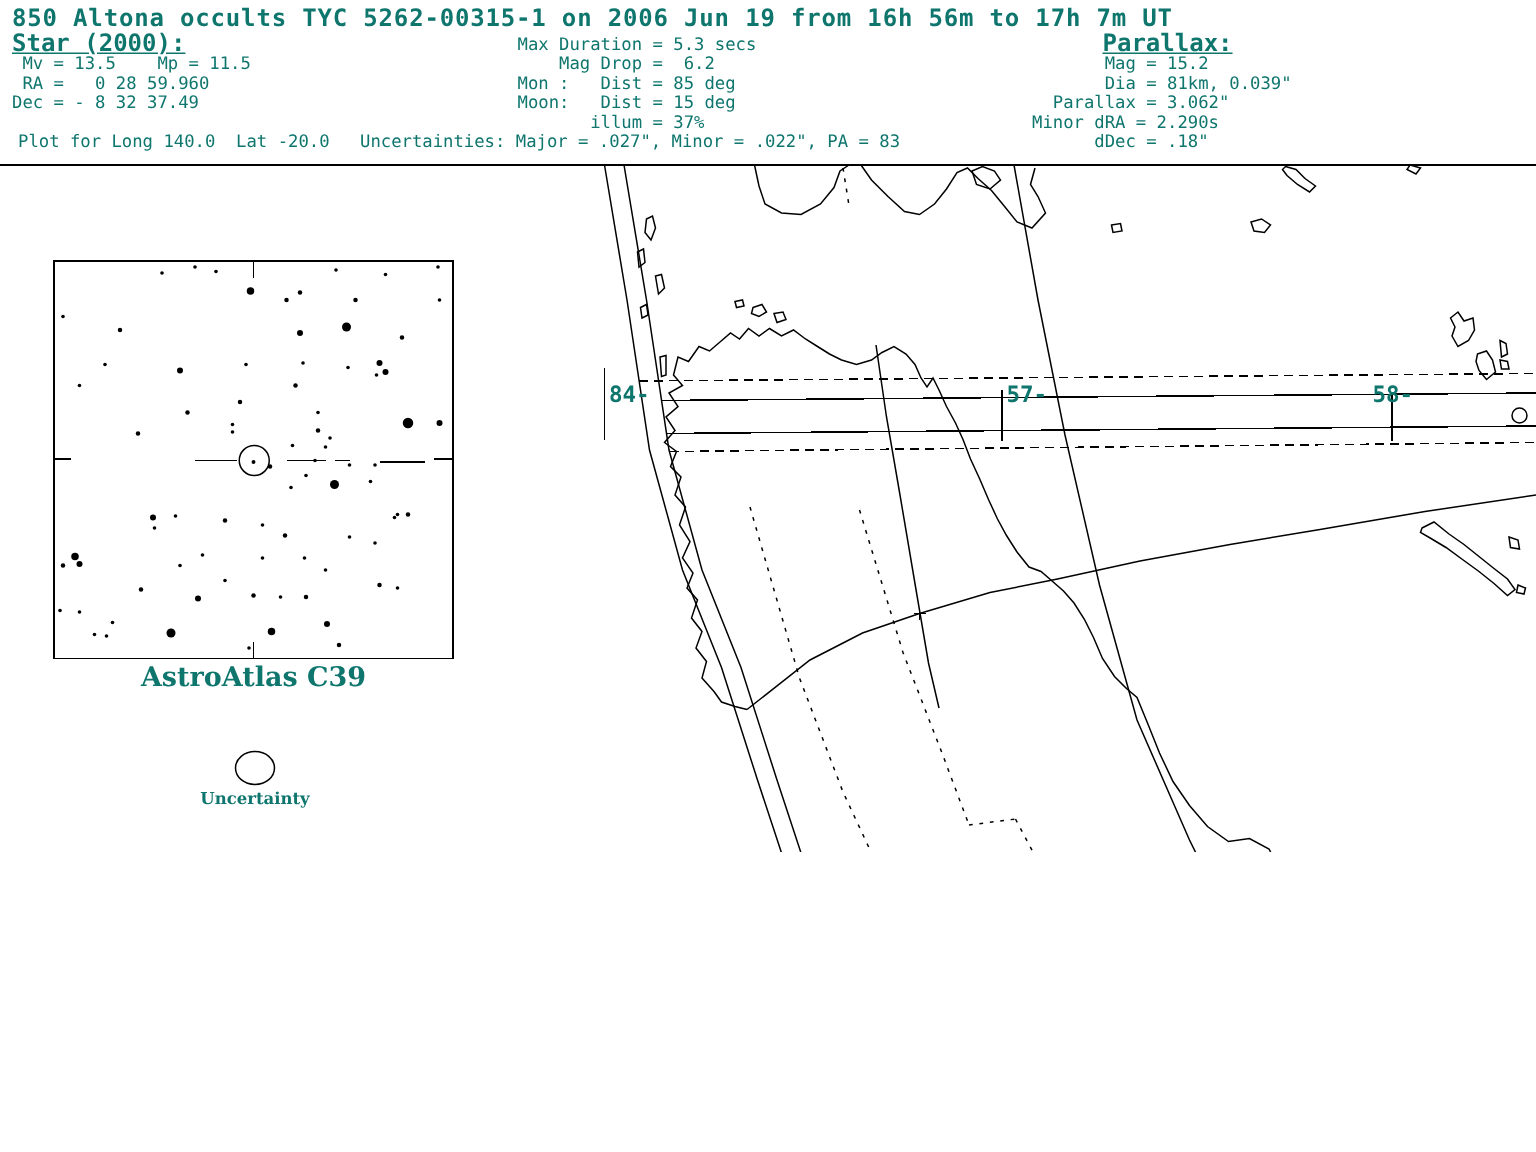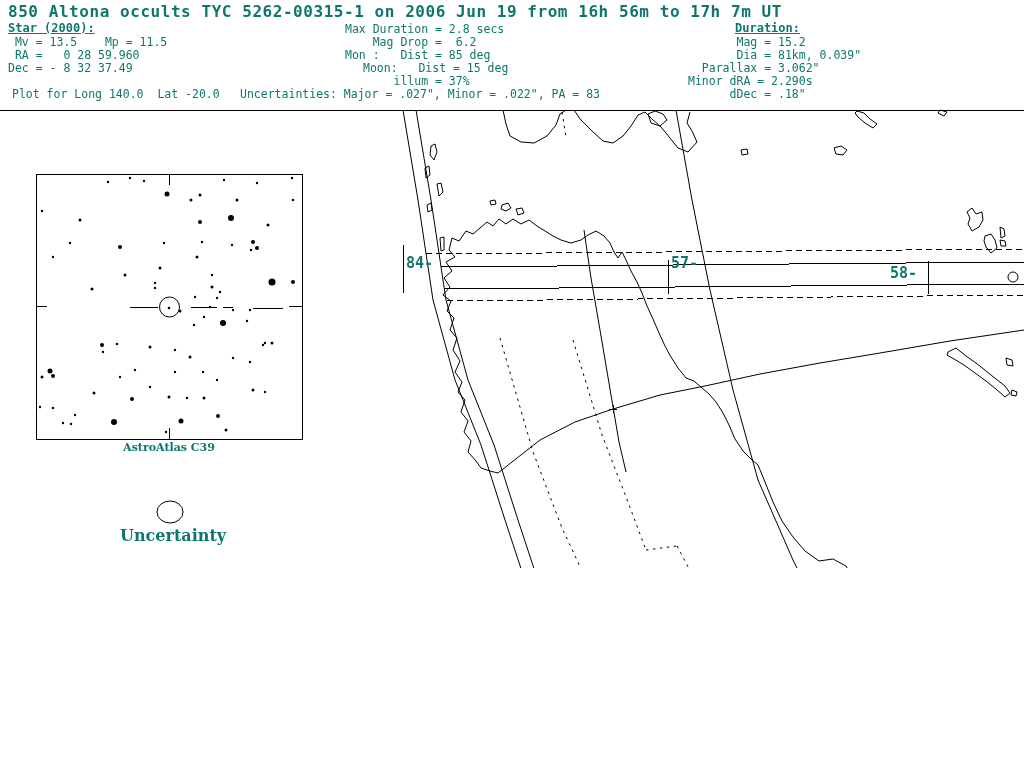--- a/index.html
+++ b/index.html
@@ -5,51 +5,51 @@
   html,body{margin:0;padding:0;background:#fff;}
   #page{position:relative;width:1024px;height:568px;background:#fff;overflow:hidden;
         font-family:"DejaVu Sans Mono","Liberation Mono",monospace;color:#0f766e;padding-left:36px;}
   #gfx{position:absolute;left:0;top:0;width:1024px;height:768px;}
   #gfx line,#gfx polyline,#gfx polygon,#gfx rect,#gfx circle,#gfx ellipse{
         stroke:#000;stroke-width:1;fill:none;}
   #gfx .crisp{shape-rendering:crispEdges;}
   #gfx .dot{fill:#000;stroke:none;}
   #gfx .town{fill:#fff;stroke:#000;}
   .hdr{position:absolute;font-size:11.5px;line-height:13px;white-space:pre;}
-  .hd{font-weight:bold;text-decoration:underline;font-size:12px;}
+  .hd{font-weight:bold;text-decoration:underline;font-size:16px;}
   #title{position:absolute;left:8px;top:2px;font-size:16px;font-weight:bold;
          letter-spacing:0.55px;white-space:pre;}
   .map-label{position:absolute;font-family:"DejaVu Sans Mono","Liberation Mono",monospace;
          font-size:15px;font-weight:bold;white-space:pre;}
   .serif-label{position:absolute;font-family:"DejaVu Serif","Liberation Serif",serif;
          font-weight:bold;text-align:center;}
-  #chart-label{left:36px;top:441px;width:266px;font-size:11px;}
-  #legend-label{left:120px;top:526px;width:100px;font-size:16px;text-align:center;}
+  #chart-label{left:36px;top:441px;width:266px;font-size:18px;}
+  #legend-label{left:120px;top:526px;width:100px;font-size:11px;text-align:center;}
 </style>
 </head>
 <body>
 
 <div id="page">
 
   <div id="title">850 Altona occults TYC 5262-00315-1 on 2006 Jun 19 from 16h 56m to 17h 7m UT</div>
 
   <div class="hdr hd" style="left:8px;top:22px">Star (2000):</div>
   <div class="hdr" style="left:8px;top:36px"> Mv = 13.5    Mp = 11.5</div>
   <div class="hdr" style="left:8px;top:49px"> RA =   0 28 59.960</div>
   <div class="hdr" style="left:8px;top:62px">Dec = - 8 32 37.49</div>
   <div class="hdr" style="left:12px;top:88px">Plot for Long 140.0  Lat -20.0</div>
 
-  <div class="hdr" style="left:345px;top:23px">Max Duration = 2.8 secs</div>
+  <div class="hdr" style="left:345px;top:23px">Max Duration = 5.3 secs</div>
   <div class="hdr" style="left:345px;top:36px">    Mag Drop =  6.2</div>
   <div class="hdr" style="left:345px;top:49px">Mon :   Dist = 85 deg</div>
-  <div class="hdr" style="left:363px;top:62px">Moon:   Dist = 15 deg</div>
+  <div class="hdr" style="left:345px;top:62px">Moon:   Dist = 15 deg</div>
   <div class="hdr" style="left:345px;top:75px">       illum = 37%</div>
   <div class="hdr" style="left:240px;top:88px">Uncertainties: Major = .027", Minor = .022", PA = 83</div>
 
-  <div class="hdr hd" style="left:735px;top:22px">Duration:</div>
+  <div class="hdr hd" style="left:735px;top:22px">Parallax:</div>
   <div class="hdr" style="left:688px;top:36px">       Mag = 15.2</div>
   <div class="hdr" style="left:688px;top:49px">       Dia = 81km, 0.039"</div>
   <div class="hdr" style="left:688px;top:62px">  Parallax = 3.062"</div>
   <div class="hdr" style="left:688px;top:75px">Minor dRA = 2.290s</div>
   <div class="hdr" style="left:688px;top:88px">      dDec = .18"</div>
 
   <svg id="gfx" viewBox="0 0 1024 768" xmlns="http://www.w3.org/2000/svg">
       <line x1="0" y1="110" x2="1024" y2="110" class="crisp"></line>
       <rect x="36" y="174" width="266" height="265" class="crisp"></rect>
       <line x1="169" y1="174" x2="169" y2="185" class="crisp"></line>
@@ -212,14 +212,14 @@
       <circle cx="866" cy="731" r="3.5" stroke-dasharray="2 2"></circle>
       <line x1="403" y1="245" x2="403" y2="293" class="crisp"></line>
       <line x1="668" y1="260" x2="668" y2="294" class="crisp"></line>
       <line x1="928" y1="261" x2="928" y2="294" class="crisp"></line>
     </svg>
 
   <div id="chart-label" class="serif-label">AstroAtlas C39</div>
   <div id="legend-label" class="serif-label">Uncertainty</div>
 <div class="map-label" style="left: 406px; top: 254px;">84-</div>
     <div class="map-label" style="left: 671px; top: 254px; text-align: center;">57-</div>
-    <div class="map-label" style="left: 890px; top: 254px; margin-top: 10px;">58-</div>
+    <div class="map-label" style="left: 915px; top: 254px;">58-</div>
   </div>
 
 </body></html>

